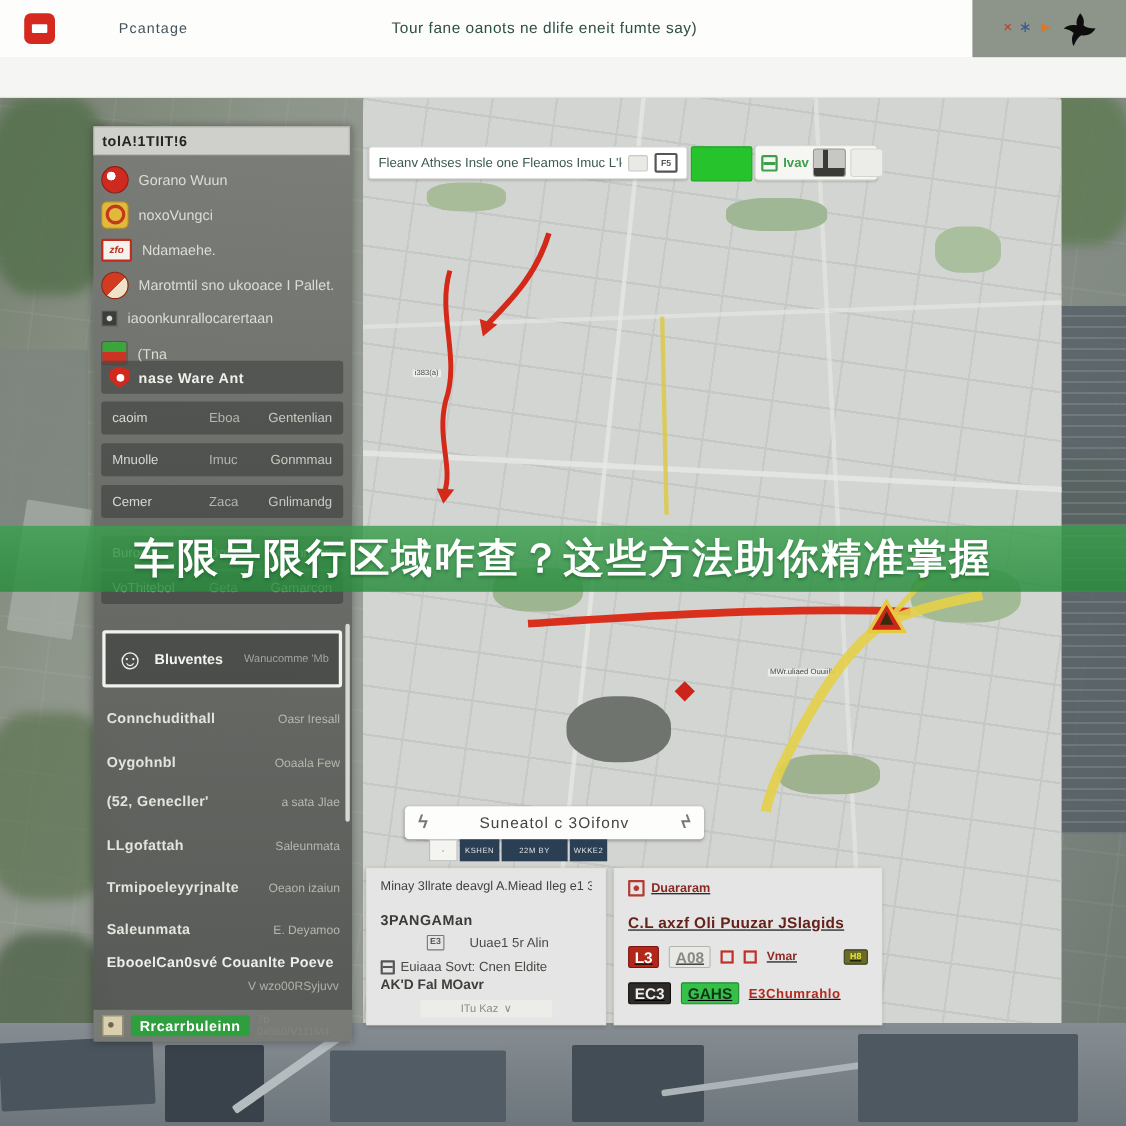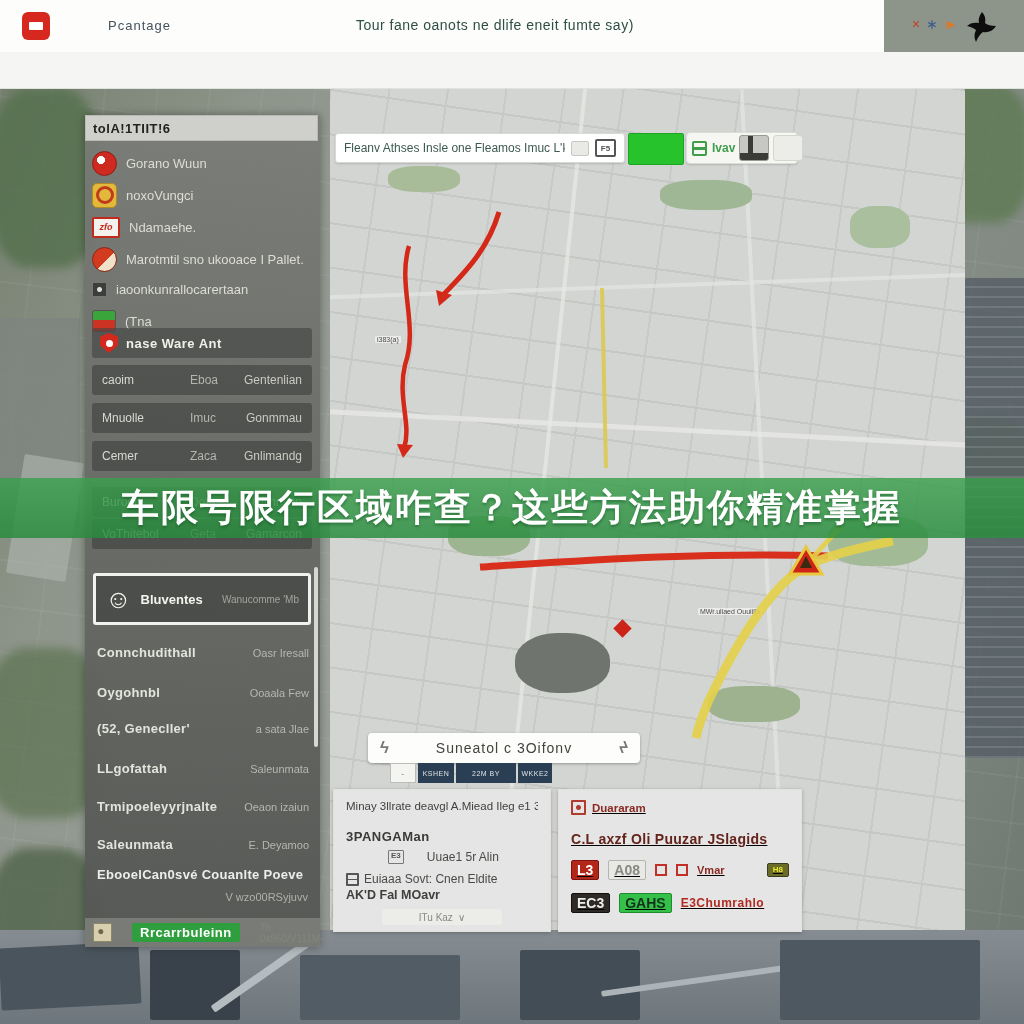--- a/index.html
+++ b/index.html
@@ -95,21 +95,21 @@
     background:rgba(44,46,44,.45);display:flex;align-items:center;gap:9px;padding:0 9px;box-sizing:border-box;}
   .sel .face{font-size:26px;color:#f2f2ec;line-height:1;}
   .sel .nm{font-size:13px;font-weight:bold;color:#f4f4ef;}
   .sel .vl{margin-left:auto;font-size:10px;color:#a3a49d;}
   .krow{position:absolute;left:12px;width:212px;display:flex;align-items:baseline;}
   .krow .k{font-size:13px;color:#e3e4dd;font-weight:bold;letter-spacing:.3px;}
   .krow .v{margin-left:auto;font-size:11px;color:#b6b7b0;}
   .sb-note{position:absolute;left:12px;font-size:13px;font-weight:bold;color:#eceded;letter-spacing:.3px;}
   .sb-noteval{position:absolute;right:12px;font-size:11px;color:#b0b1aa;}
   .sb-bottom{position:absolute;left:0;top:803px;width:235px;height:29px;background:rgba(150,152,146,.55);
-    display:flex;align-items:center;gap:20px;padding:0 8px;box-sizing:border-box;}
+    display:flex;align-items:center;gap:7px;padding:0 8px;box-sizing:border-box;}
   .ic-beige{width:17px;height:17px;background:#d8cfae;border:1px solid #8e8668;flex:none;
     background-image:radial-gradient(circle at 40% 45%,#6e6648 0 2px,transparent 3px);}
   .gbadge{background:#2f9e3f;color:#fff;font-weight:bold;font-size:13px;padding:2px 8px;border-radius:2px;letter-spacing:.5px;}
   .sb-bottom .r{margin-left:auto;font-size:10px;color:#83857e;}
   .sb-scroll{position:absolute;right:2px;top:452px;width:4px;height:180px;background:#d8d8d3;border-radius:2px;}
   
   .banner{left:0;top:478px;width:1024px;height:60px;z-index:30;
     background:linear-gradient(180deg,rgba(58,160,77,.82),rgba(41,140,61,.84));
     display:flex;align-items:center;justify-content:center;}
   .banner .t{font-size:37px;font-weight:bold;color:#fff;letter-spacing:2px;

